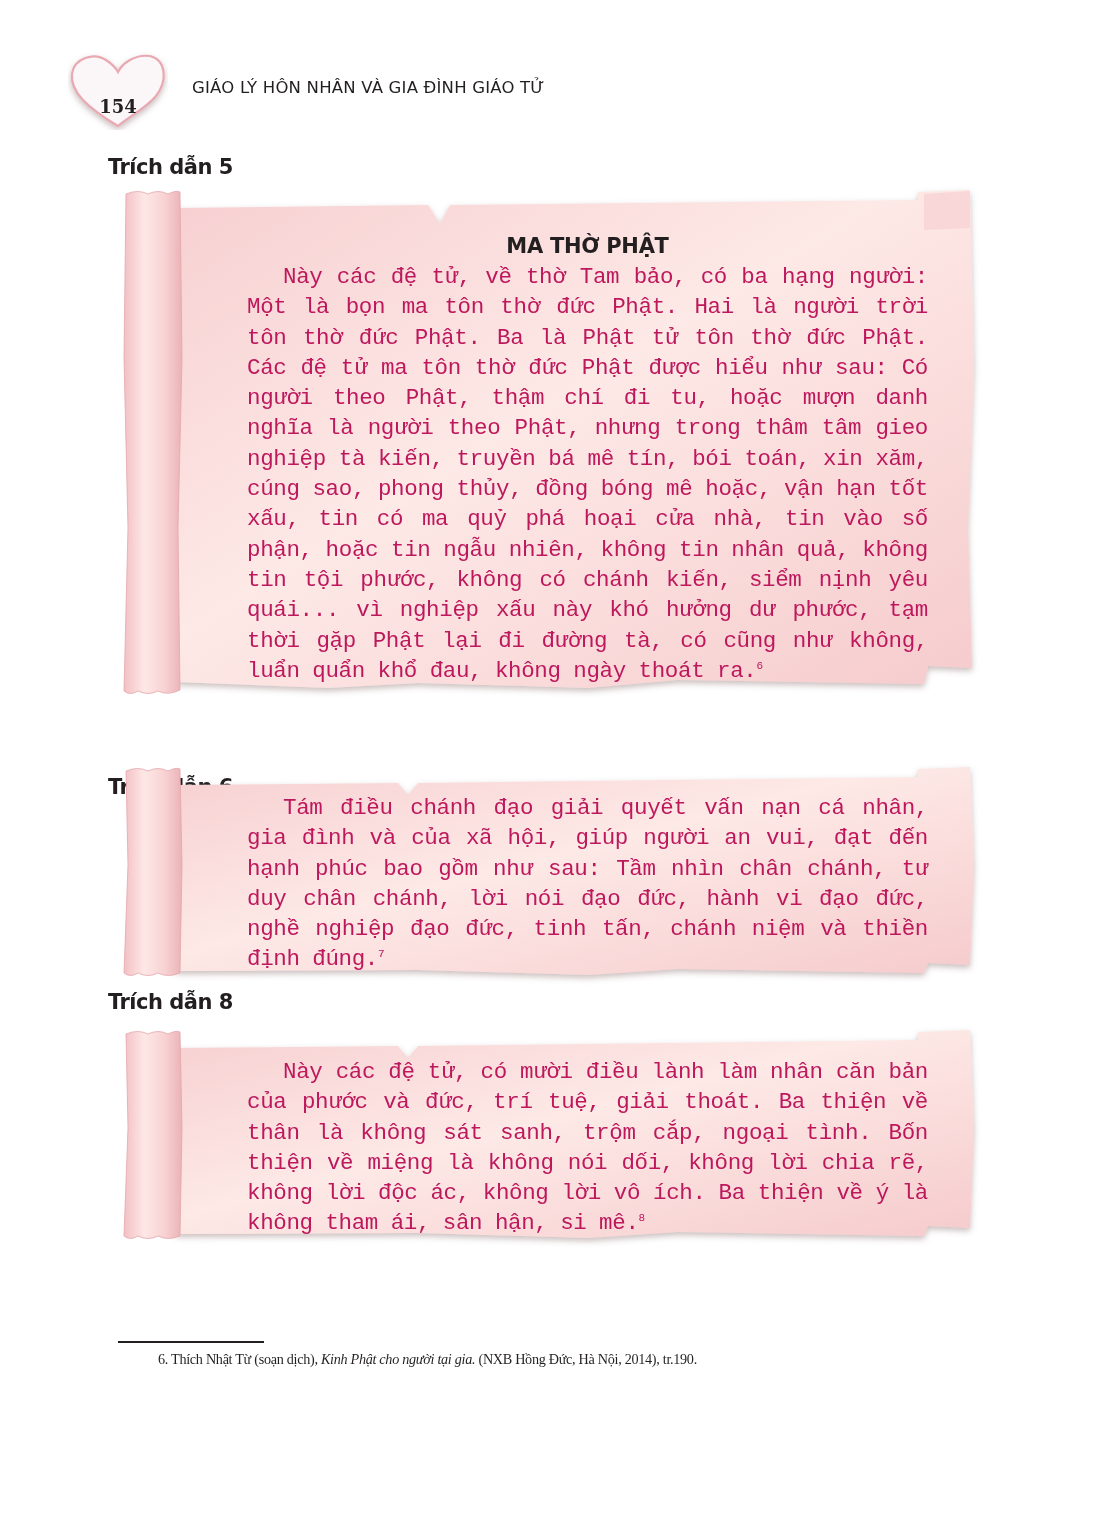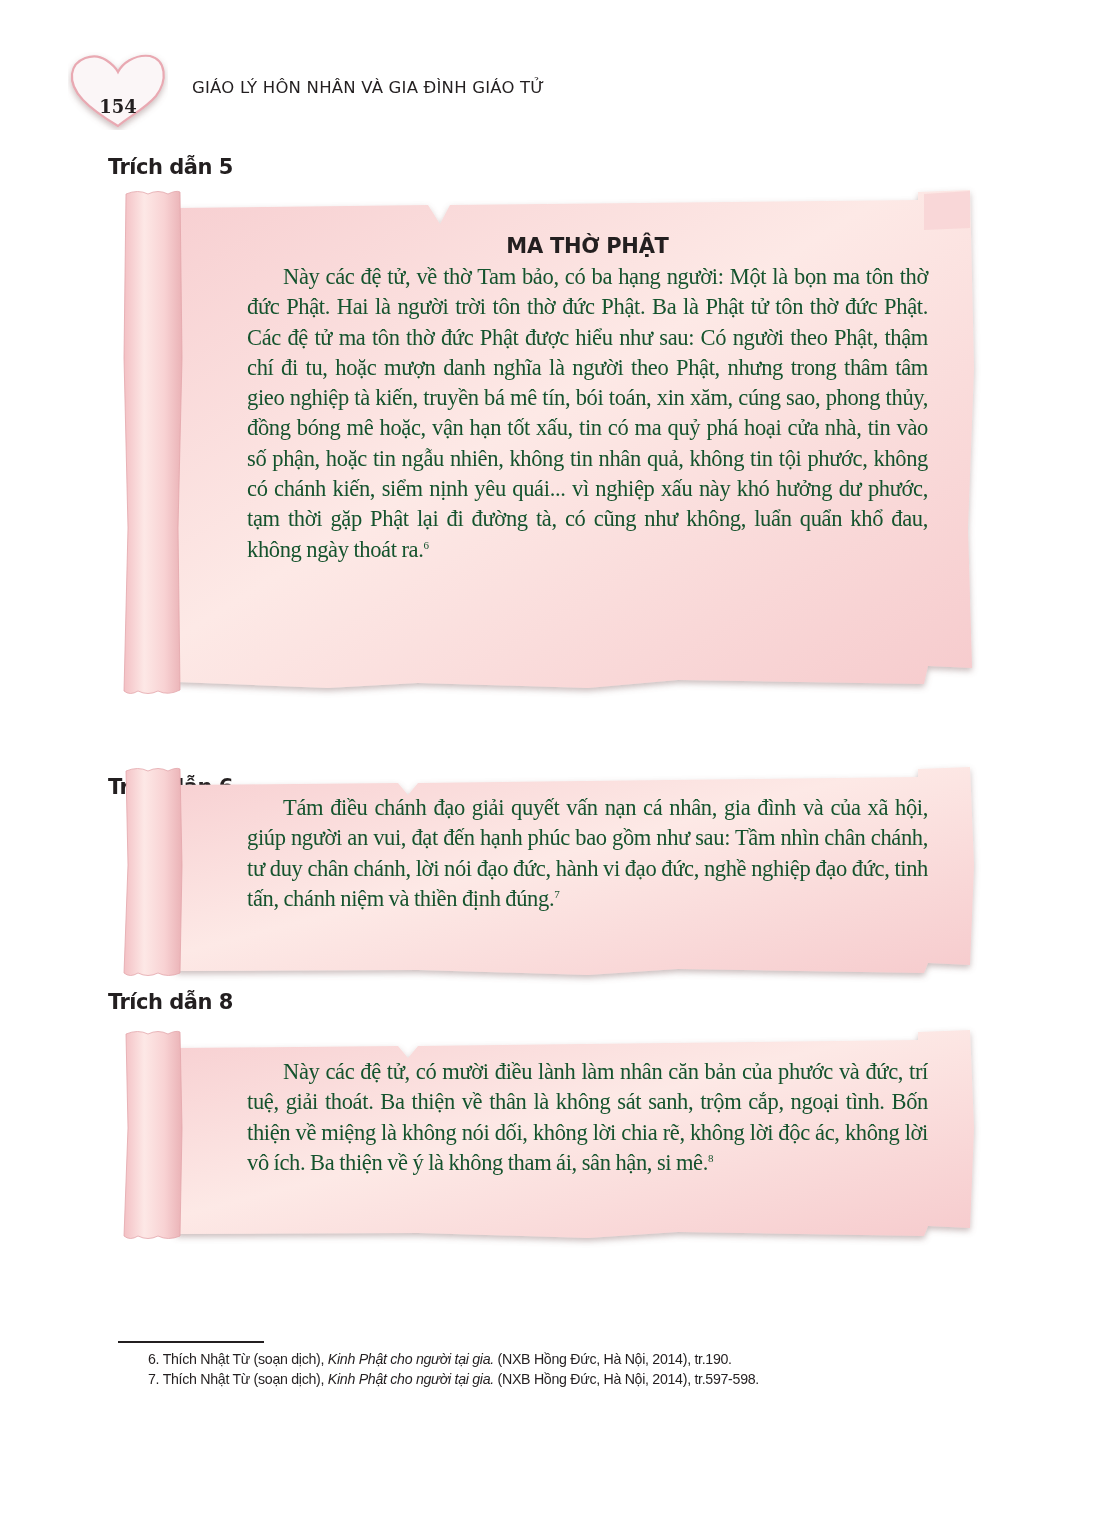--- a/index.html
+++ b/index.html
@@ -16,29 +16,29 @@
 
   .section-title { position: absolute; left: 108px; font-family: "DejaVu Sans", sans-serif;
                    font-weight: bold; font-size: 21px; color: #231f20; letter-spacing: -0.5px; }
 
   
   .scroll { position: absolute; left: 118px; width: 862px; }
   .scroll svg.bg { position: absolute; left: 0; top: 0; width: 100%; height: 100%; overflow: visible; }
   .scroll .content { position: absolute; left: 85px; right: 52px; margin-left: 44px; }
   .quote-heading { text-align: center; font-weight: bold; font-size: 21px; margin: 0 0 4px 0;
                    letter-spacing: -0.3px; color: #231f20; }
-  .quote-text { font-family: Liberation Serif, serif; font-size: 22.5px; line-height: 30.3px;
-                text-align: justify; text-indent: 36px; margin: 0; color: #14532d;
+  .quote-text { font-family: Liberation Mono, monospace; font-size: 22.5px; line-height: 30.3px;
+                text-align: justify; text-indent: 36px; margin: 0; color: #be185d;
                 letter-spacing: -0.35px; word-spacing: -0.5px; }
   sup.fn { font-size: 11px; vertical-align: super; line-height: 0; }
 
   
   .fn-rule { position: absolute; left: 118px; top: 1341px; width: 146px; height: 2px; background: #231f20; }
-  .footnotes { position: absolute; left: 118px; top: 1350px; width: 870px;
-               font-family: Liberation Sans, sans-serif; font-size: 14.2px; line-height: 19.5px; color: #231f20;
+  .footnotes { position: absolute; left: 128px; top: 1350px; width: 870px;
+               font-family: Liberation Serif, serif; font-size: 14.2px; line-height: 19.5px; color: #231f20;
                letter-spacing: -0.3px; }
   .footnote { text-indent: 30px; margin: 0; }
   .footnote i { font-style: italic; }
 </style>
 </head>
 <body>
 
 <svg width="0" height="0" style="position:absolute">
   <defs>
     <linearGradient id="paperGrad" x1="0" y1="0" x2="1" y2="1">
@@ -99,16 +99,13 @@
   <div class="content" style="top:29px;">
     <p class="quote-text"><span>Này các đệ tử, có mười điều lành làm nhân căn bản của phước và đức, trí tuệ, giải thoát. Ba thiện về thân là không sát sanh, trộm cắp, ngoại tình. Bốn thiện về miệng là không nói dối, không lời chia rẽ, không lời độc ác, không lời vô ích. Ba thiện về ý là không tham ái, sân hận, si mê.</span><sup class="fn">8</sup></p>
   </div>
 </div>
 
 <div class="fn-rule"></div>
 <div class="footnotes">
   <p class="footnote">
     <span>6.</span> <span>Thích Nhật Từ (soạn dịch),</span> <i>Kinh Phật cho người tại gia.</i> <span>(NXB Hồng Đức, Hà Nội, 2014), tr.190.</span>
   </p>
-  <p class="footnote">
-    <span>7.</span> <span>Thích Nhật Từ (soạn dịch),</span> <i>Kinh Phật cho người tại gia.</i> <span>(NXB Hồng Đức, Hà Nội, 2014), tr.597-598.</span>
-  </p>
 </div>
 
 </body></html>

